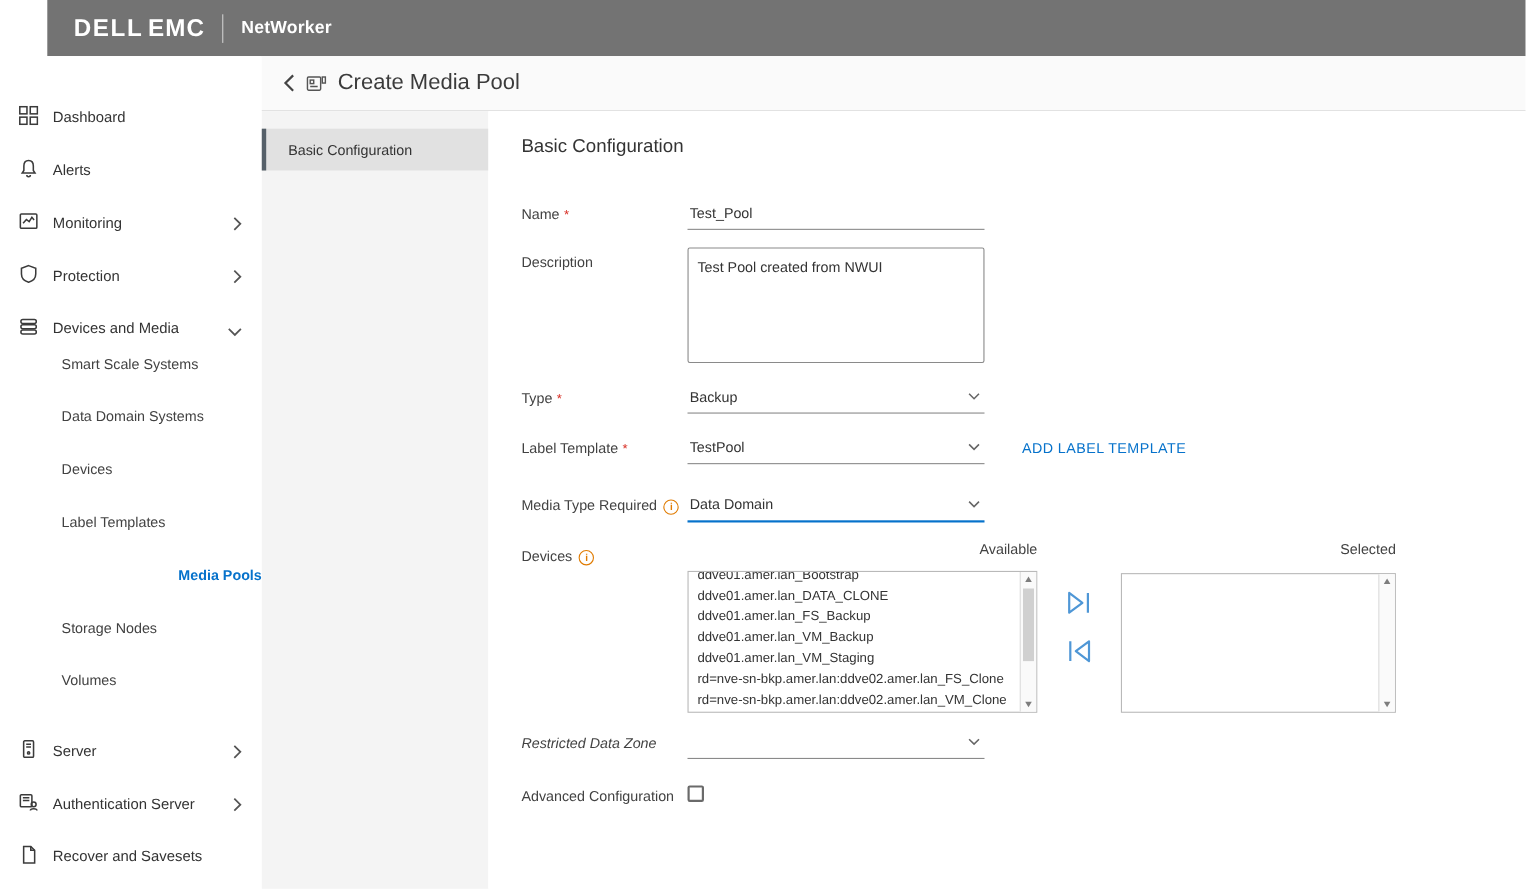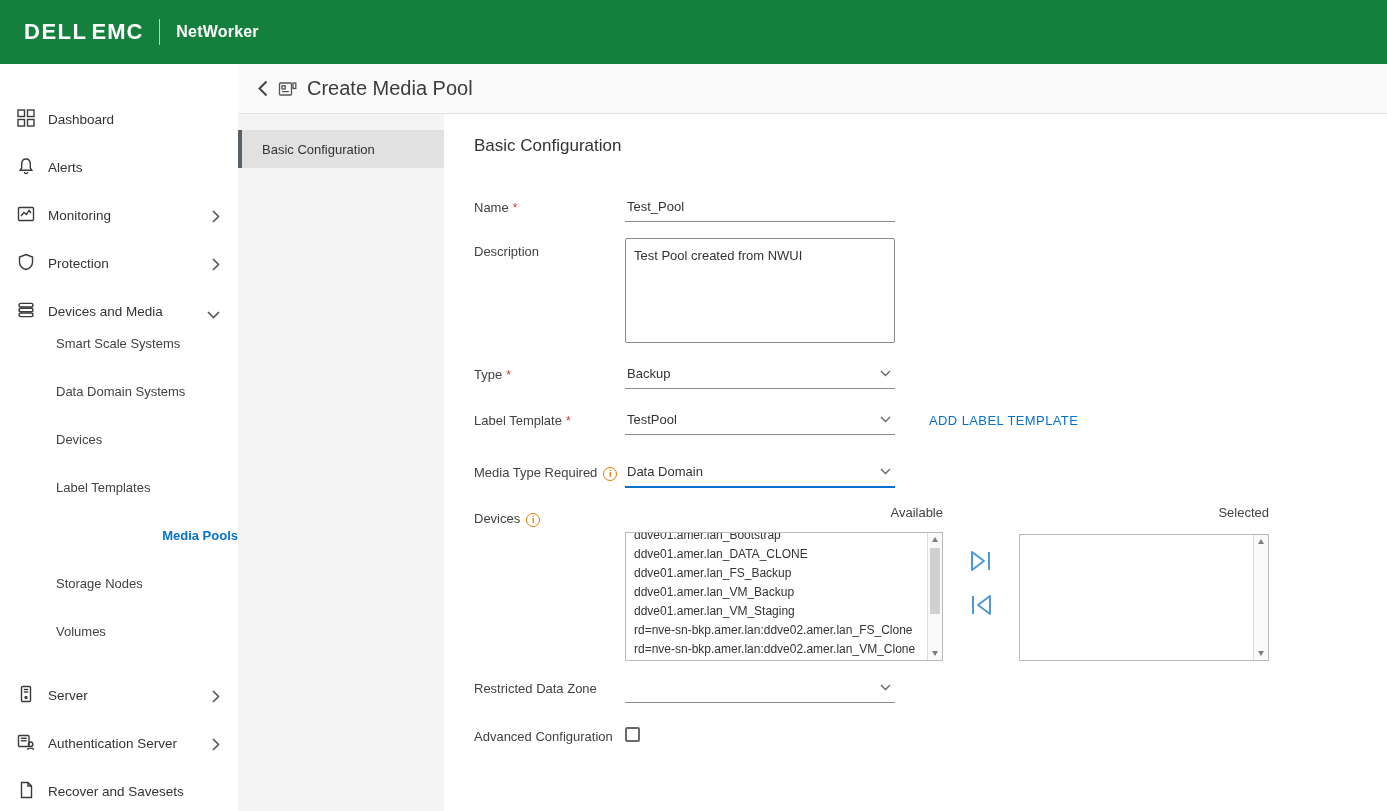--- a/index.html
+++ b/index.html
@@ -3,21 +3,21 @@
 <meta charset="utf-8">
 <style>
   * { box-sizing: border-box; }
   html,body { margin:0; padding:0; }
   body {
     width:1387px; height:811px; overflow:hidden;
     font-family:"Liberation Sans", sans-serif;
     color:#333; background:#fff; font-size:13px;
   }
   
-  .header { height:64px; background:#15803d; display:flex; align-items:center; padding:0 24px; color:#fff; }
+  .header { height:51px; background:#737373; display:flex; align-items:center; padding:0 24px; color:#fff;margin-left:43px; }
   .brand { display:flex; align-items:baseline; }
   .brand-dell { font-size:22px; font-weight:bold; letter-spacing:1.5px; }
   .brand-emc { font-size:22px; font-weight:bold; letter-spacing:1px; margin-left:4px; }
   .brand-divider { width:1px; height:26px; background:rgba(255,255,255,.65); margin:0 16px; }
   .app-name { font-size:16px; font-weight:bold; letter-spacing:.2px; }
 
   
   .main { display:flex; height:757px; }
 
   
@@ -84,21 +84,21 @@
 
   .checkbox { width:15px; height:15px; border:2px solid #6a6a6a; border-radius:2px; background:#fff; margin-top:4px; cursor:pointer; }
 
   
   .row-name { margin-bottom:16px; }
   .row-desc { margin-bottom:18px; }
   .row-type { margin-bottom:18px; }
   .row-lt { margin-bottom:17px; }
   .row-mtr { margin-bottom:17px;margin-top:24px; }
   .row-devices { margin-bottom:14px; }
-  .row-rdz { margin-bottom:20px; }
+  .row-rdz { margin-bottom:20px;font-style:italic; }
 </style>
 </head>
 <body>
 
 <div class="header">
   <div class="brand">
     <span class="brand-dell">DELL</span>
     <span class="brand-emc">EMC</span>
   </div>
   <div class="brand-divider"></div>

